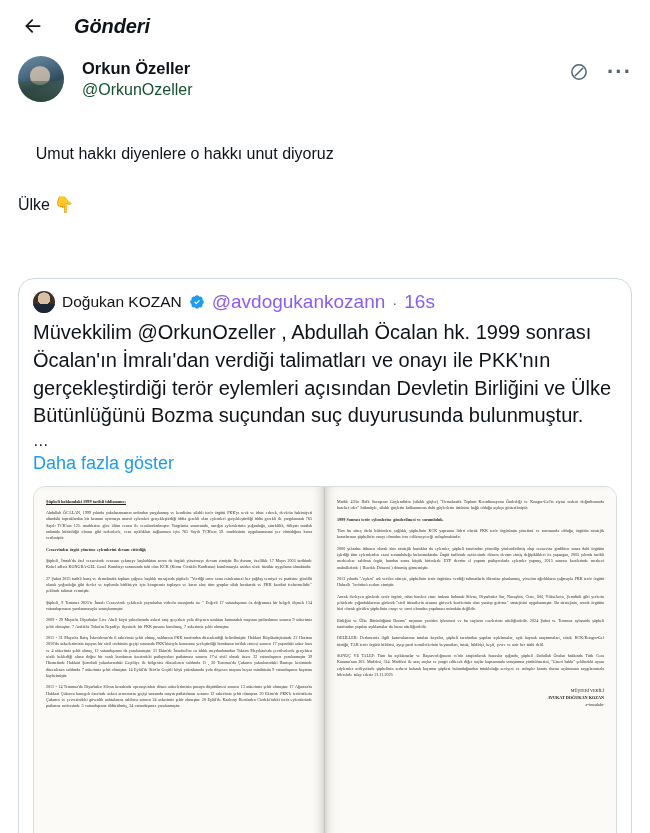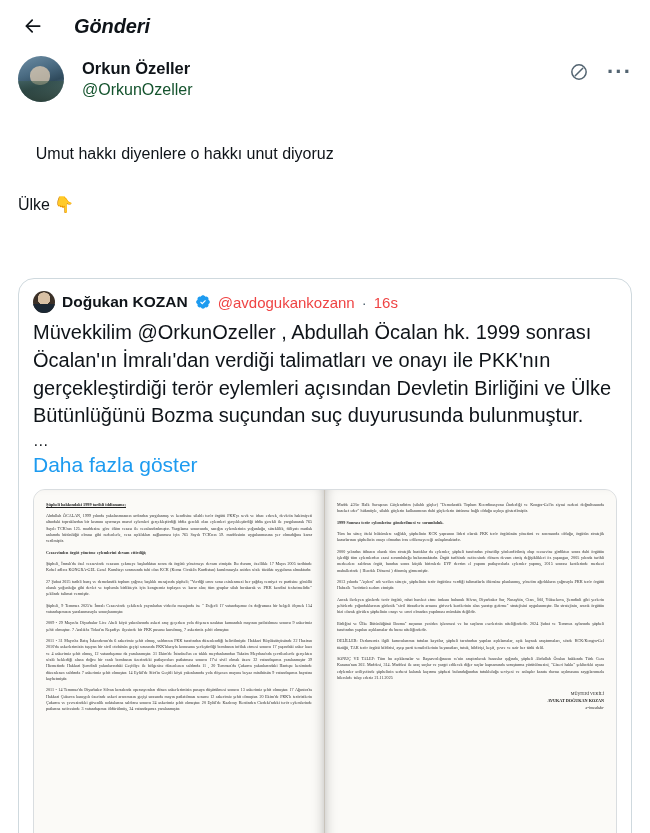--- a/index.html
+++ b/index.html
@@ -136,48 +136,48 @@
     overflow: hidden;
   }
   .q-avatar::after {
     content: "";
     position: absolute;
     left: 0; right: 0; bottom: 0; height: 42%;
     background: #1b2733;
   }
   .q-name {
     font-size: 15.5px;
-    font-weight: bold;
+    font-weight: normal;
     white-space: nowrap;
   }
   .verified {
     width: 16px; height: 16px;
     flex: 0 0 16px;
     display: block;
   }
   .q-handle, .q-time {
-    font-size: 15px;
-    color: #ef4444;
+    font-size: 19px;
+    color: #8b5cf6;
     white-space: nowrap;
   }
   .q-sep { color: #536471; font-size: 15px; }
   .q-text {
     font-size: 20px;
     line-height: 1.38;
     padding: 6px 14px 0 14px;
   }
   .q-ellipsis {
     padding: 2px 14px 0 14px;
     font-size: 15.6px;
     line-height: 1.1;
     letter-spacing: 1px;
   }
   .show-more {
     padding: 4px 14px 12px 14px;
-    font-size: 21px;
+    font-size: 18px;
     color: #1d9bf0;
     cursor: pointer;
     display: inline-block;
   }
 
   
   .doc-img {
     margin: 0 14px 14px 14px;
     border: 1px solid #d9dde0;
     border-radius: 12px;

